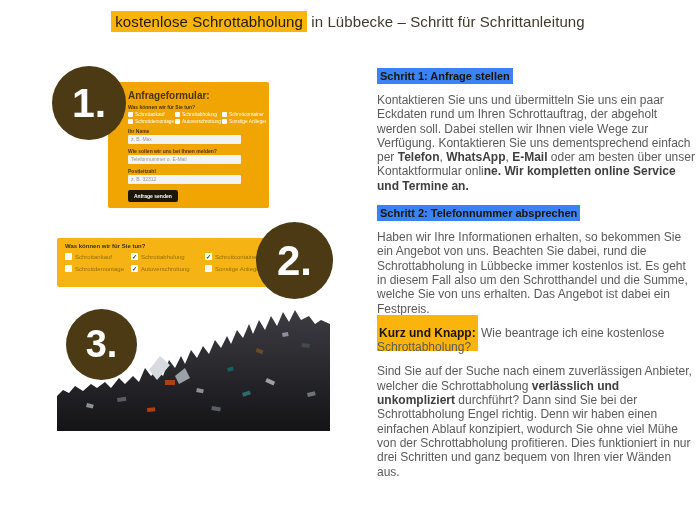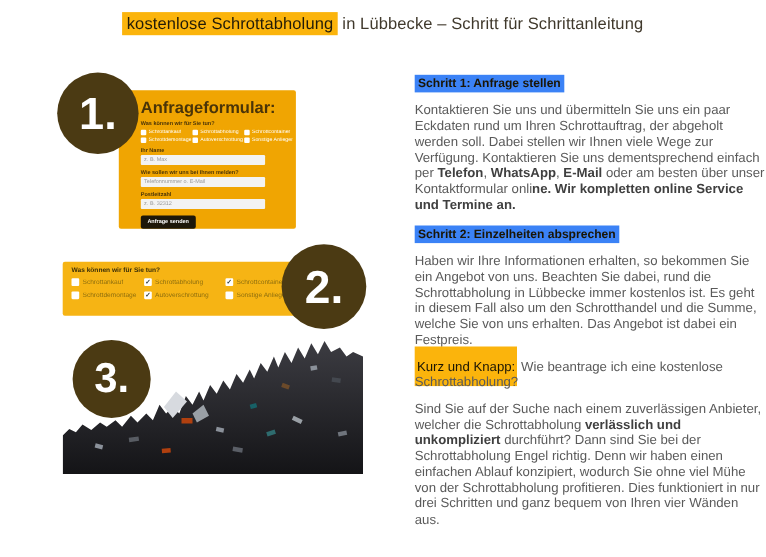--- a/index.html
+++ b/index.html
@@ -13,21 +13,21 @@
   .title .hl{background:#fbb40c;color:#221b08;padding:2px 4px;}
   
   .badge{position:absolute;border-radius:50%;background:#4b3a13;color:#ffffff;
     display:flex;align-items:center;justify-content:center;font-weight:bold;z-index:5;}
   .badge1{left:52px;top:66px;width:74px;height:74px;font-size:41px;}
   .badge2{left:256px;top:222px;width:77px;height:77px;font-size:42px;}
   .badge3{left:66px;top:309px;width:71px;height:71px;font-size:38px;}
   
   .form-panel{position:absolute;left:108px;top:82px;width:161px;height:126px;
     background:#f0a502;border-radius:2px;padding:8px 8px 0 20px;box-sizing:border-box;z-index:1;}
-  .form-title{font-size:15px;font-weight:bold;color:#4a3408;margin:0 0 3px 0;}
+  .form-title{font-size:10px;font-weight:bold;color:#4a3408;margin:0 0 3px 0;}
   .form-q{font-size:5px;font-weight:bold;color:#4a3408;margin-bottom:2px;}
   .fgrid{display:grid;grid-template-columns:47px 47px 44px;row-gap:2px;margin-bottom:4px;}
   .fopt{display:flex;align-items:center;gap:2px;}
   .fcb{width:5px;height:5px;background:#ffffff;border-radius:1px;flex:0 0 auto;}
   .folab{font-size:4.8px;color:#ffffff;white-space:nowrap;overflow:hidden;}
   .flab{font-size:5px;font-weight:bold;color:#4a3408;margin:4px 0 1px 0;}
   .finput{width:113px;height:9px;background:#f3f3f3;border-radius:1px;
     font-size:5px;color:#9a9a9a;line-height:9px;padding-left:3px;box-sizing:border-box;}
   .fbtn{display:inline-block;margin-top:6px;background:#1d1709;color:#ffffff;
     font-size:5px;font-weight:bold;padding:3px 6px;border-radius:2px;}
@@ -43,21 +43,21 @@
   .olab{font-size:6px;color:#8f6f0e;white-space:nowrap;overflow:hidden;}
   
   .photo{position:absolute;left:57px;top:298px;width:273px;height:133px;background:#ffffff;z-index:1;}
   .photo svg{display:block;width:100%;height:100%;}
   
   .content{position:absolute;left:377px;top:66px;width:318px;}
   .hl-head{display:inline-block;background:#3b82f6;color:#1a1505;
     font-size:11px;font-weight:bold;padding:2px 3px;margin:0 0 9px 0;}
   .content p{font-size:12px;line-height:14.3px;color:#5a5a5a;margin:0 0 10px 0;}
   .content p b{color:#3f3f3f;}
-  .hl-inline{background:#fbb40c;color:#1a1505;font-weight:normal;padding:11px 2px;}
+  .hl-inline{background:#fbb40c;color:#1a1505;font-weight:bold;padding:11px 2px;}
   .sect{margin-bottom:3px;}
 </style>
 </head>
 <body>
 
 <div class="page">
 
   <div class="title">
     <span class="hl">kostenlose Schrottabholung</span><span> in Lübbecke – Schritt für Schrittanleitung</span>
   </div>
@@ -164,21 +164,21 @@
   </div>
 
   <div class="content">
 
     <div class="sect">
       <h3 class="hl-head">Schritt 1: Anfrage stellen</h3>
       <p><span>Kontaktieren Sie uns und übermitteln Sie uns ein paar Eckdaten rund um Ihren Schrottauftrag, der abgeholt werden soll. Dabei stellen wir Ihnen viele Wege zur Verfügung. Kontaktieren Sie uns dementsprechend einfach per </span><b>Telefon</b><span>, </span><b>WhatsApp</b><span>, </span><b>E-Mail</b><span> oder am besten über unser Kontaktformular onli</span><b>ne. Wir kompletten online Service und Termine an.</b></p>
     </div>
 
     <div class="sect">
-      <h3 class="hl-head">Schritt 2: Einzelheiten absprechen</h3>
+      <h3 class="hl-head">Schritt 2: Telefonnummer absprechen</h3>
       <p><span>Haben wir Ihre Informationen erhalten, so bekommen Sie ein Angebot von uns. Beachten Sie dabei, rund die Schrottabholung in Lübbecke immer kostenlos ist. Es geht in diesem Fall also um den Schrotthandel und die Summe, welche Sie von uns erhalten. Das Angebot ist dabei ein Festpreis.</span></p>
     </div>
 
     <div class="sect">
     </div>
 
     <div class="sect">
       <p><span class="hl-inline">Kurz und Knapp:</span><span> Wie beantrage ich eine kostenlose Schrottabholung?</span></p>
     </div>
 

